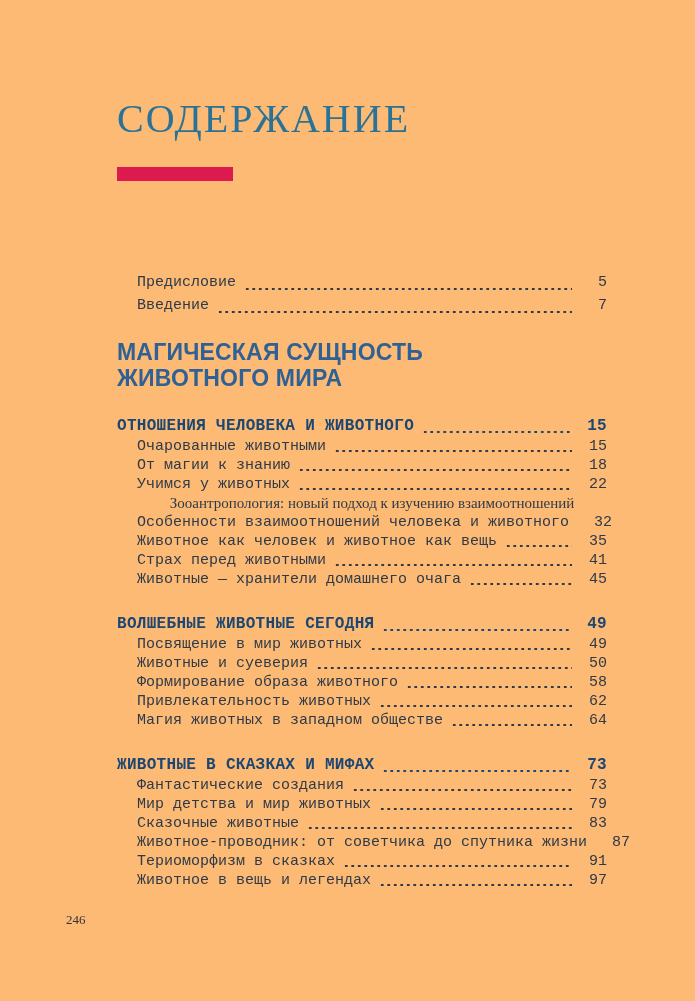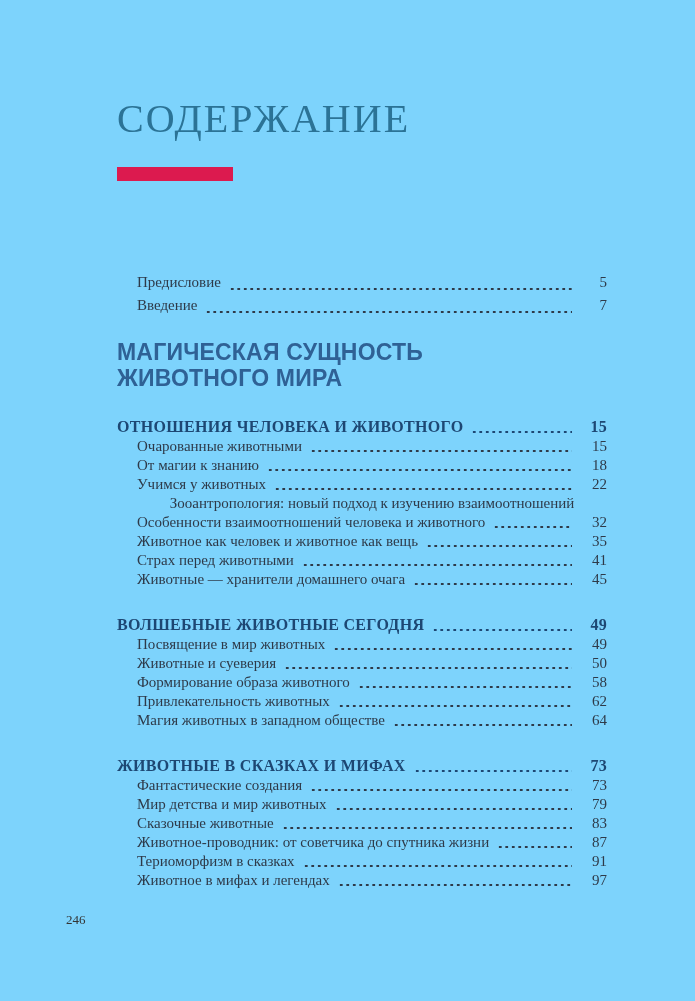--- a/index.html
+++ b/index.html
@@ -1,19 +1,19 @@
 <!DOCTYPE html>
 <html lang="ru" style="--accent: #dc1a4f; --title-color: #2b7396; --part-color: #2f6195; --heading-color: #1d4773; --text-color: #2e3a49;"><head>
 <meta charset="utf-8">
 <style>
   html,body { margin:0; padding:0; background:#ffffff; }
   .page {
     position:relative;
     width:695px; height:1001px;
-    background:#7dd3fc;
+    background:#fdba74;
     overflow:hidden;
     font-family:"Liberation Serif", serif;
   }
   .content {
     position:absolute; left:117px; top:0;
     width:490px; padding-top:97px;
   }
   .title {
     margin:0;
     font-size:40px; line-height:44px;
@@ -26,20 +26,21 @@
     margin-top:26px;
     background:var(--accent, #dc1a4f);
   }
   .front-matter { margin-top:90px; padding-left:20px; }
   .front-matter .row { line-height:23px; }
 
   .row {
     display:flex; align-items:flex-start;
     font-size:15px; line-height:19px;
     color:var(--text-color, #2e3a49);
+    font-family:Liberation Mono, monospace;
   }
   .pre-line {
     font-size:15px; line-height:19px;
     color:var(--text-color, #2e3a49);
     text-align:center;
   }
   .lbl { white-space:nowrap; }
   .dots {
     flex:1 1 auto;
     height:4px;
@@ -209,21 +210,21 @@
               <span class="lbl">Животное-проводник: от советчика до спутника жизни</span>
               <span class="dots"></span>
               <span class="pg">87</span>
             </div>
             <div class="row">
               <span class="lbl">Териоморфизм в сказках</span>
               <span class="dots"></span>
               <span class="pg">91</span>
             </div>
             <div class="row">
-              <span class="lbl">Животное в мифах и легендах</span>
+              <span class="lbl">Животное в вещь и легендах</span>
               <span class="dots"></span>
               <span class="pg">97</span>
             </div>
           </div>
         </div>
       </div>
   </div>
 
   <div class="footer-num">246</div>
 </div>

